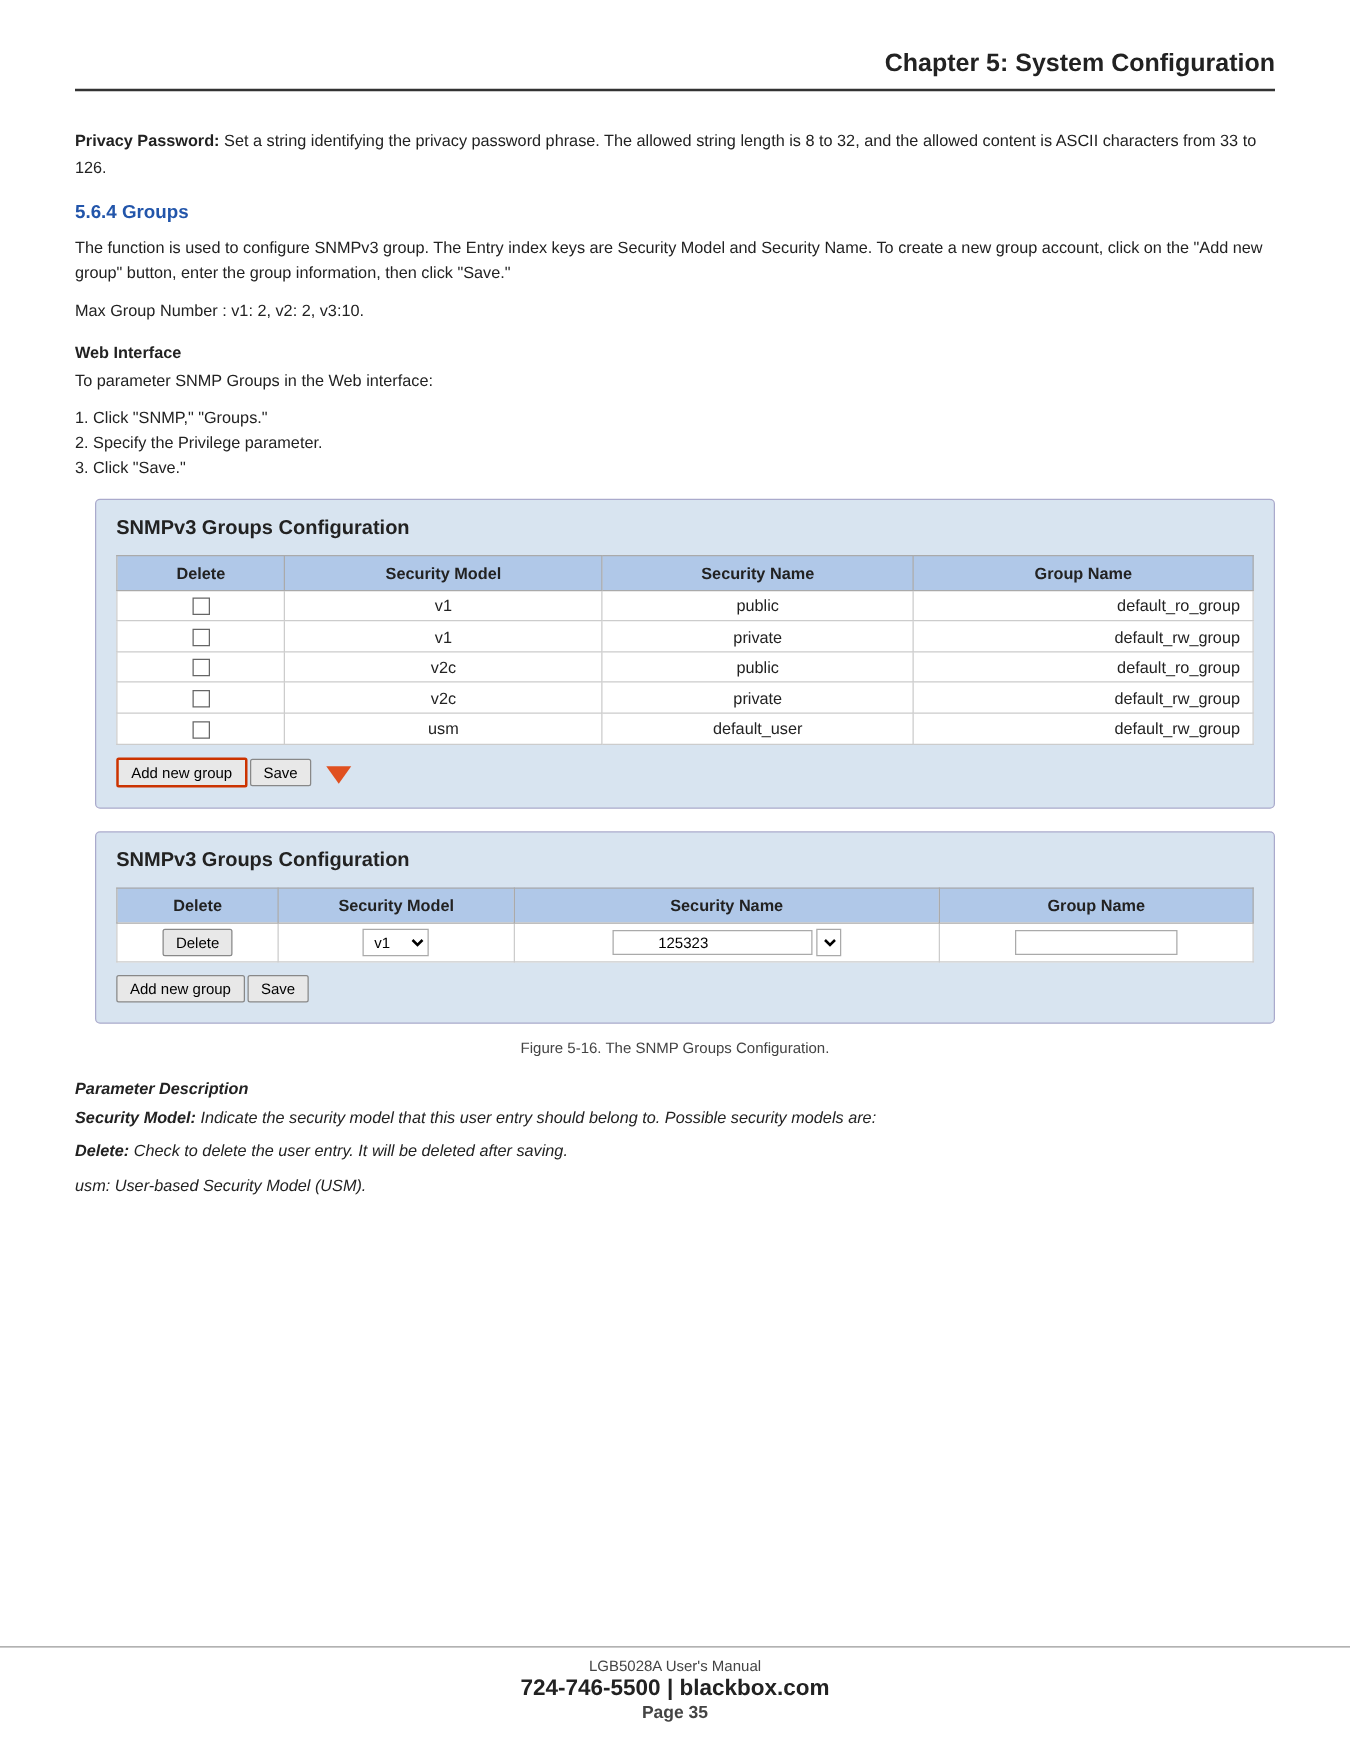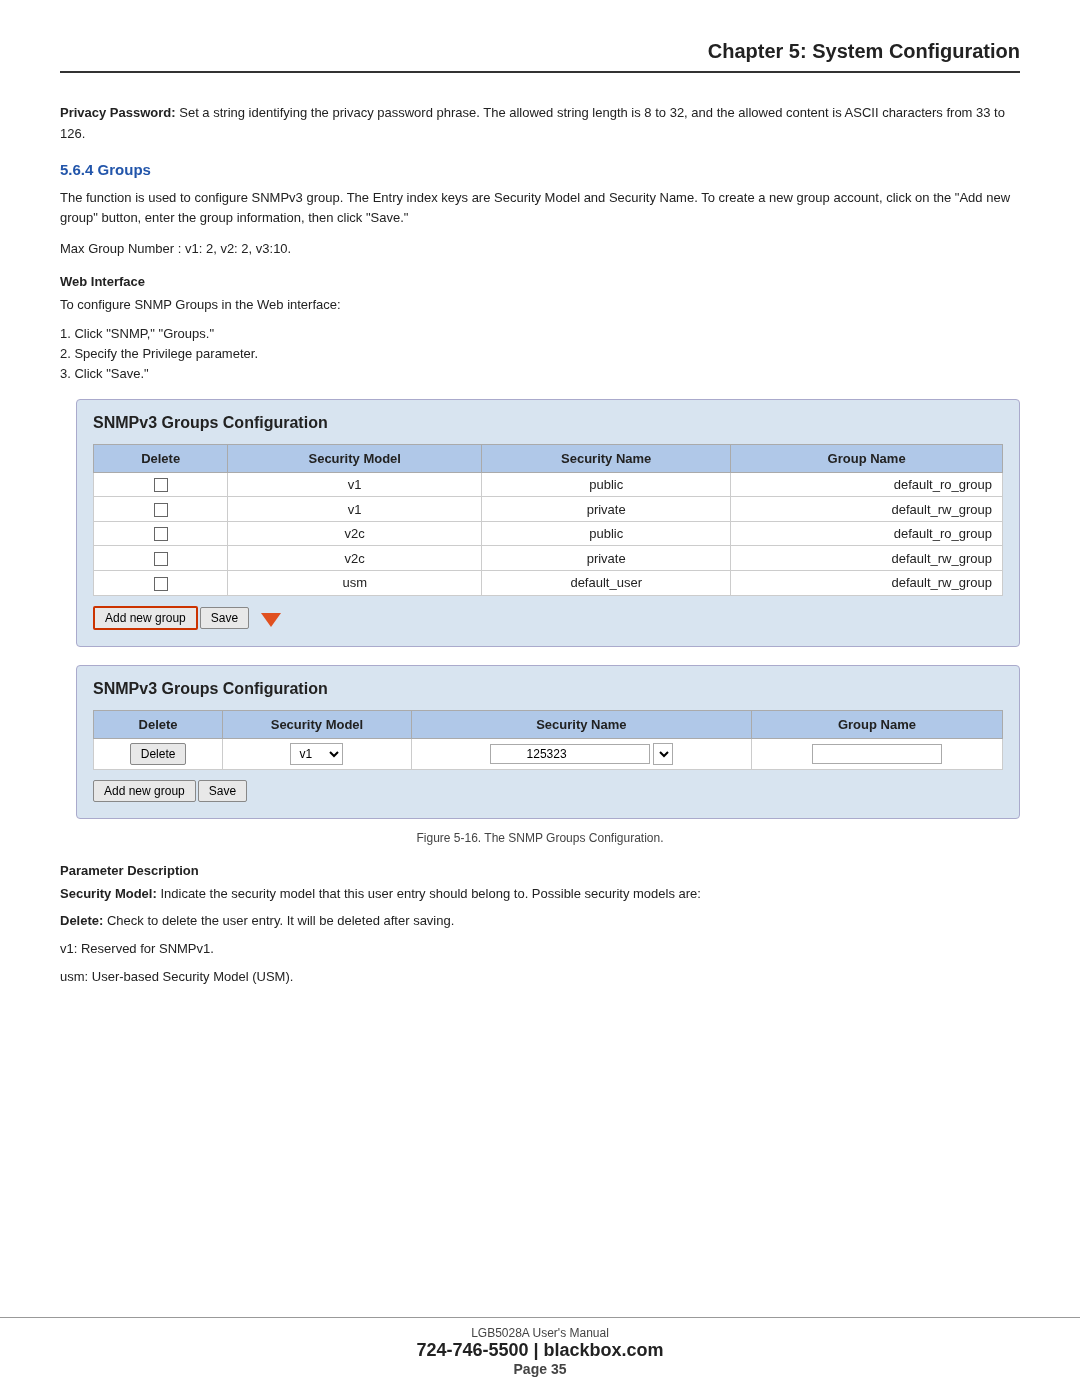--- a/index.html
+++ b/index.html
@@ -159,20 +159,21 @@
     .figure-caption {
       text-align: center;
       font-size: 12px;
       color: #444;
       margin: 8px 0 18px 0;
     }
 
     
     .param-section {
       margin-top: 10px;
+      font-style: italic;
     }
     .param-section p {
       font-size: 13px;
       margin-bottom: 7px;
       line-height: 1.6;
     }
 
     
     .page-footer {
       position: absolute;
@@ -223,21 +224,21 @@
     <span> </span>
     <span>Groups</span>
   </div>
 
   <p class="body-text">
     <span>The function is used to configure SNMPv3 group. The Entry index keys are Security Model and Security Name. To create a new group account, click on the "Add new group" button, enter the group information, then click "Save."</span>
   </p>
   <p class="body-text">Max Group Number : v1: 2, v2: 2, v3:10.</p>
 
   <div class="sub-heading">Web Interface</div>
-  <p class="body-text">To configure SNMP Groups in the Web interface:</p>
+  <p class="body-text">To parameter SNMP Groups in the Web interface:</p>
   <ul class="numbered-list">
     <li>1. Click "SNMP," "Groups."</li>
     <li>2. Specify the Privilege parameter.</li>
     <li>3. Click "Save."</li>
   </ul>
 
   <div class="config-panel">
     <div class="config-panel-title">SNMPv3 Groups Configuration</div>
     <table class="config-table">
       <thead>
@@ -334,21 +335,20 @@
     <p class="body-text">
       <span class="bold-label">Security Model:</span>
       <span> </span>
       <span>Indicate the security model that this user entry should belong to. Possible security models are:</span>
     </p>
     <p class="body-text">
       <span class="bold-label">Delete:</span>
       <span> </span>
       <span>Check to delete the user entry. It will be deleted after saving.</span>
     </p>
-    <p class="body-text">v1: Reserved for SNMPv1.</p>
     <p class="body-text">usm: User-based Security Model (USM).</p>
   </div>
 
 </div>
 
 <div class="page-footer">
   <span>LGB5028A User's Manual</span>
   <span class="footer-center">724-746-5500  |  blackbox.com</span>
   <span class="footer-right">Page 35</span>
 </div>

